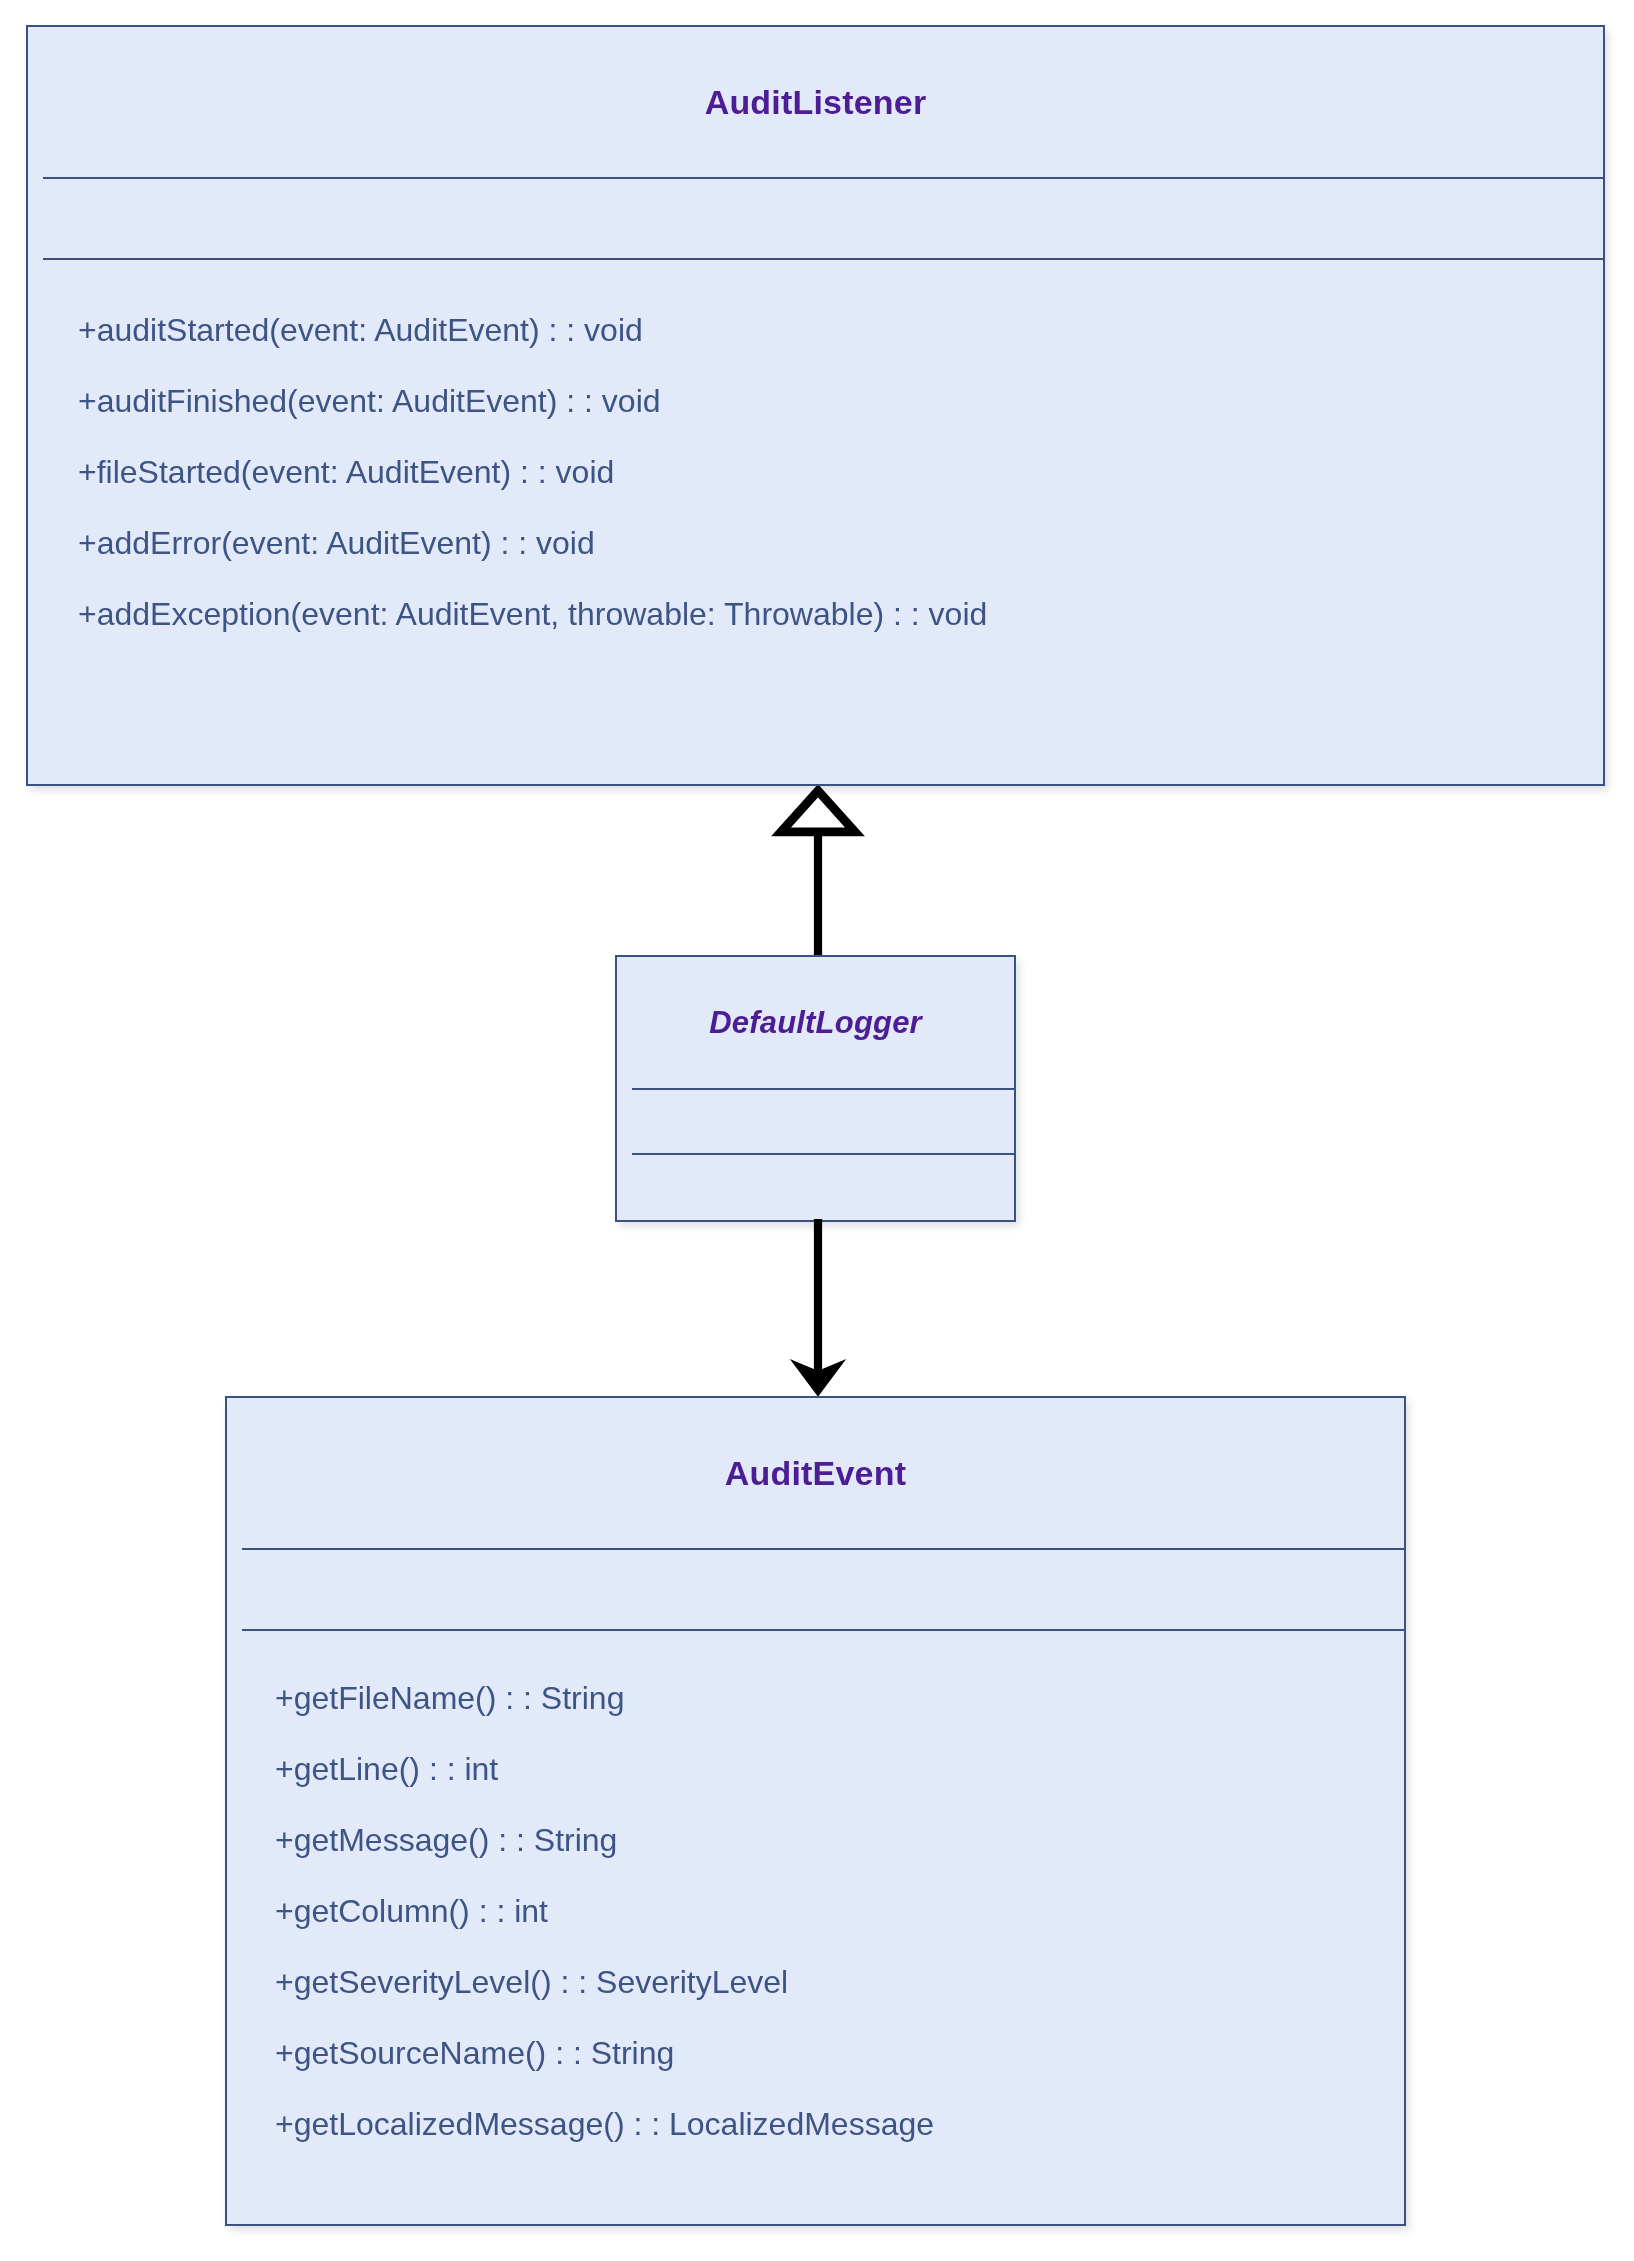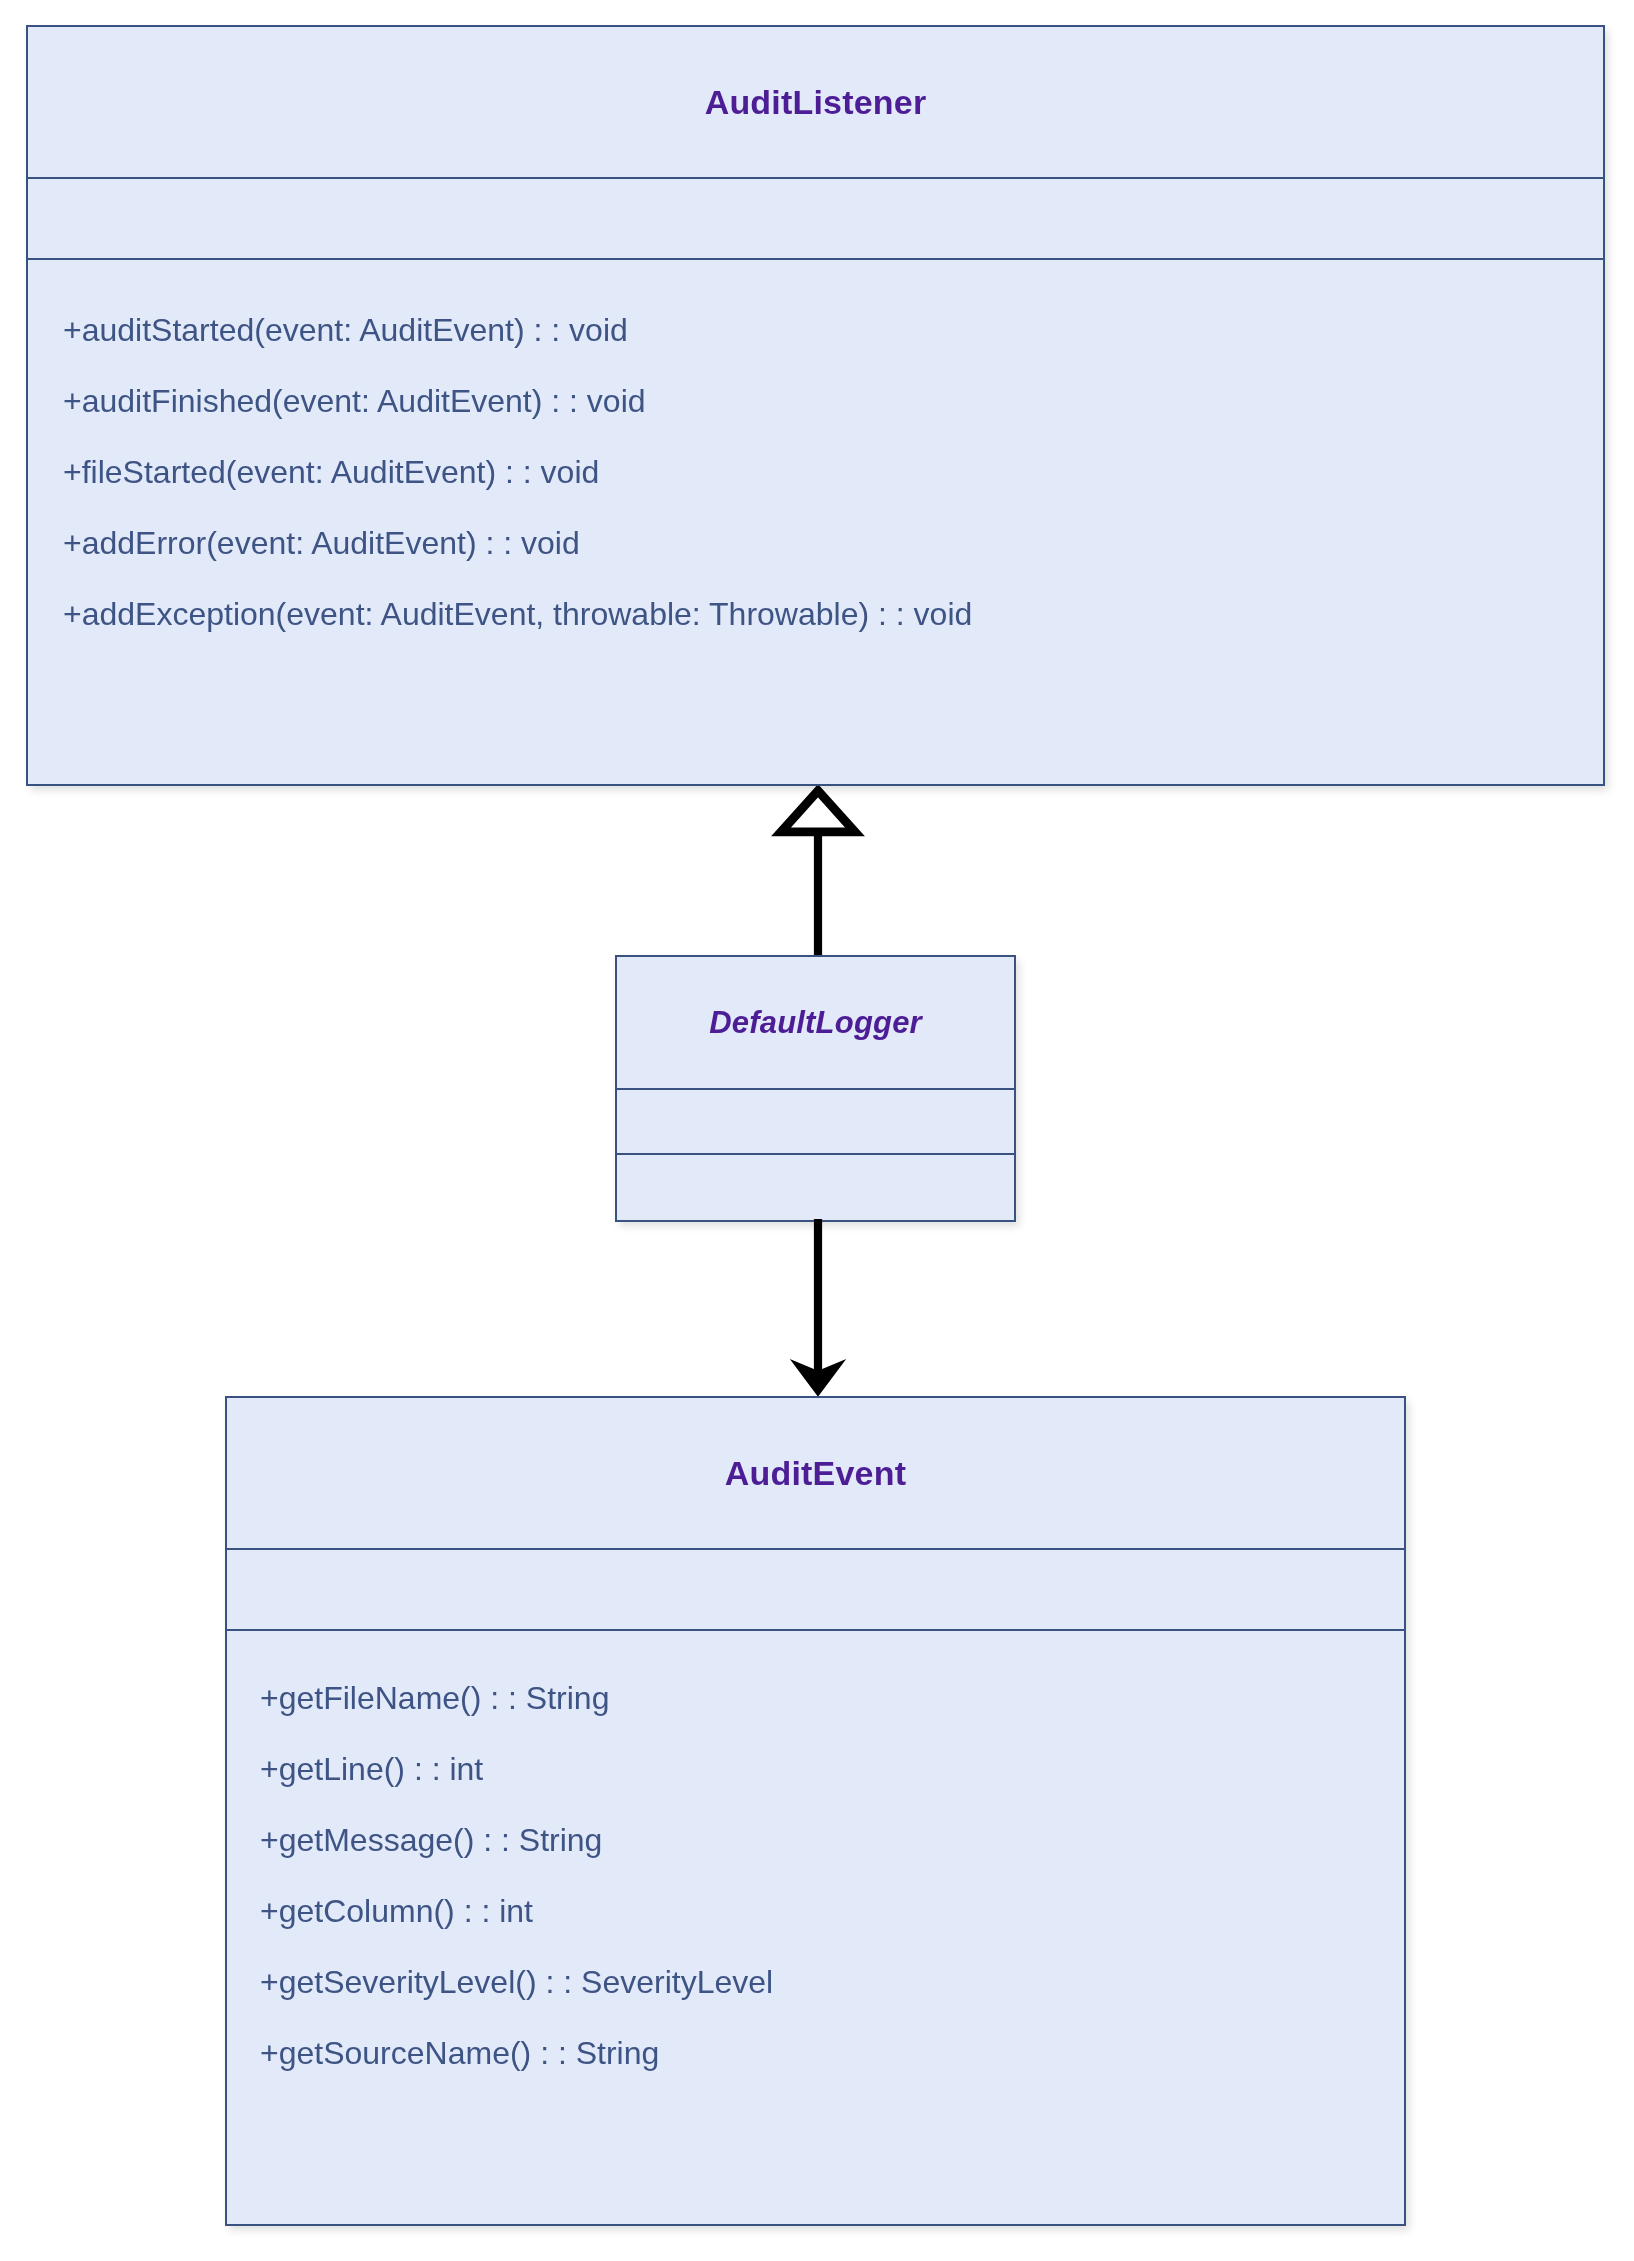--- a/index.html
+++ b/index.html
@@ -38,20 +38,21 @@
     letter-spacing: 0.2px;
     display: flex;
     align-items: center;
     justify-content: center;
     box-sizing: border-box;
   }
 
   .uml-divider {
     border-top: 2.9px solid #3a5282;
     box-sizing: border-box;
+    margin-left: 15px;
   }
 
   .uml-compartment {
     box-sizing: border-box;
   }
 
   .uml-member {
     color: #3d5484;
     white-space: nowrap;
   }
@@ -182,17 +183,18 @@
 
     <div class="uml-compartment uml-divider attrs"></div>
 
     <div class="uml-compartment uml-divider ops">
       <div class="uml-member">+getFileName() : : String</div>
       <div class="uml-member">+getLine() : : int</div>
       <div class="uml-member">+getMessage() : : String</div>
       <div class="uml-member">+getColumn() : : int</div>
       <div class="uml-member">+getSeverityLevel() : : SeverityLevel</div>
       <div class="uml-member">+getSourceName() : : String</div>
+      <div class="uml-member">+getLocalizedMessage() : : LocalizedMessage</div>
     </div>
   </div>
 
 </div>
 
 
 </body></html>

